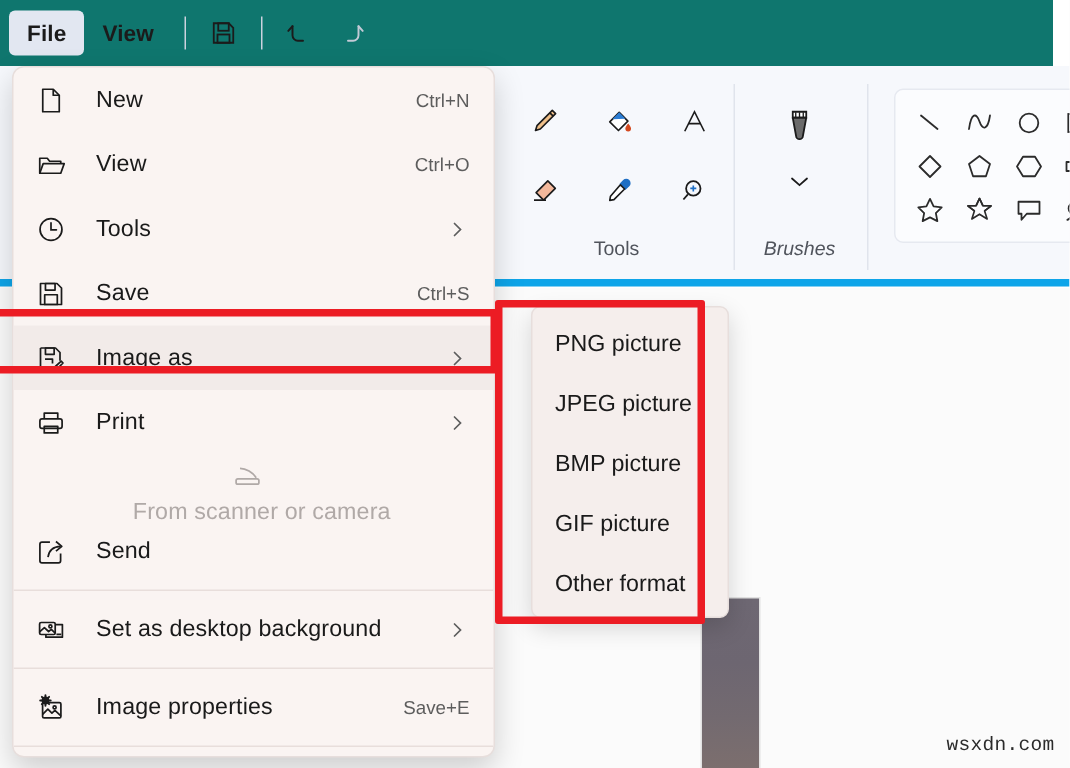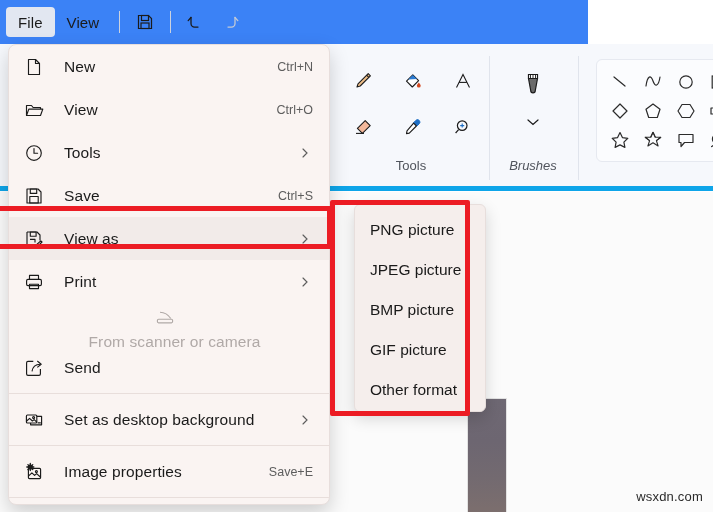--- a/index.html
+++ b/index.html
@@ -17,25 +17,26 @@
   #app {
     position: absolute;
     inset: 0;
     background: #ffffff;
   }
 
   
   .titlebar {
     position: absolute;
     left: 0; top: 0;
-    width: 588px; height: 44px;
-    background: #3b82f6;
+    width: 702px; height: 44px;
+    background: #0f766e;
     display: flex;
     align-items: center;
     padding-left: 6px;
+    font-weight: bold;
   }
   .menubtn {
     height: 30px;
     padding: 0 12px;
     display: flex;
     align-items: center;
     font-size: 15px;
     color: #1b1b1b;
     border-radius: 4px;
     letter-spacing: .1px;
@@ -134,21 +135,21 @@
         #efc79c 90%,
         #dba27e 95%,
         #c08062 100%);
     box-shadow: 0 0 0 1px #e2e2e2;
   }
   .watermark {
     position: absolute;
     right: 10px; bottom: 8px;
     font-size: 13px;
     color: #2b2b2b;
-    font-family: Liberation Sans, sans-serif;
+    font-family: Liberation Mono, monospace;
     letter-spacing: .2px;
   }
 
   
   .filemenu {
     position: absolute;
     left: 8px; top: 44px;
     width: 322px; height: 461px;
     background: #faf4f2;
     border: 1px solid #e7dedc;
@@ -522,21 +523,21 @@
     <div class="mi highlight">
       <span class="mi-icon">
         <svg width="20" height="20" viewBox="0 0 20 20" fill="none" stroke="#1b1b1b" stroke-width="1.15" stroke-linejoin="round">
           <path d="M3 3 h10 l3 3 v5.5"></path>
           <path d="M3 3 v14 h6.5"></path>
           <rect x="6.3" y="3" width="5.8" height="4.2"></rect>
           <path d="M6 10.4 h5 v3"></path>
           <path d="M16.8 11.8 L18 13 L13.6 17.4 L11.8 17.8 L12.2 16 Z"></path>
         </svg>
       </span>
-      <span class="mi-label">View as</span>
+      <span class="mi-label">Image as</span>
       <span class="mi-chev">
         <svg width="12" height="14" viewBox="0 0 12 14" fill="none" stroke="#5d5d5d" stroke-width="1.15" stroke-linecap="round">
             <path d="M4 3 L8 7 L4 11"></path>
           </svg>
       </span>
     </div>
 
     <div class="mi">
       <span class="mi-icon">
         <svg width="20" height="20" viewBox="0 0 20 20" fill="none" stroke="#1b1b1b" stroke-width="1.15" stroke-linejoin="round">

